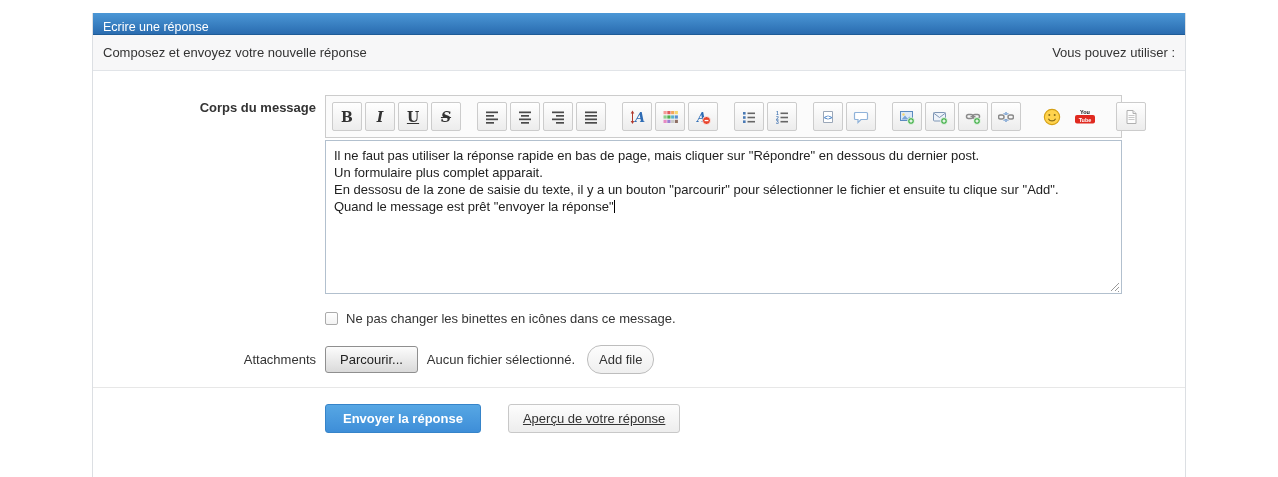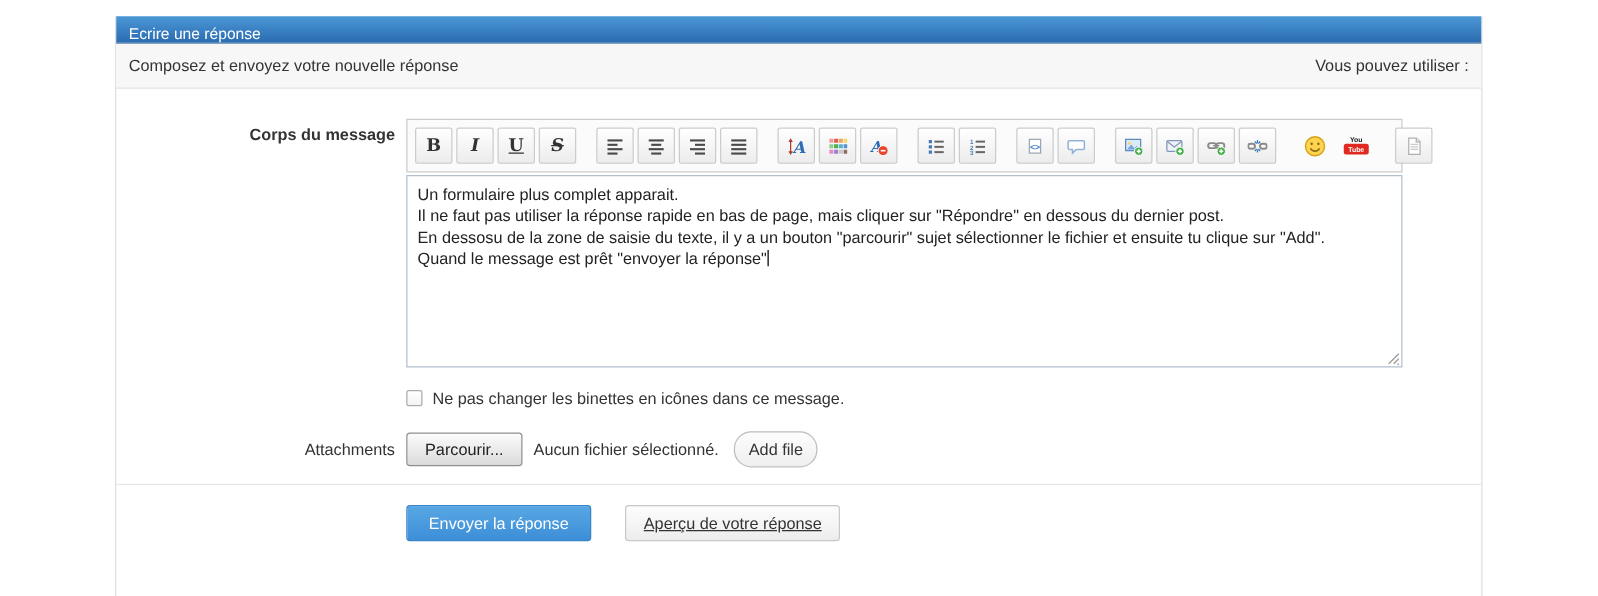--- a/index.html
+++ b/index.html
@@ -49,21 +49,21 @@
   .attach-ctl { display:flex; align-items:center; }
   .browse-btn { padding:5px 14px; font-size:13px; color:#222; border:1px solid #8f8f8f; border-radius:3px;
                 background:linear-gradient(to bottom,#fcfcfc,#dadada); margin-right:9px; cursor:pointer; }
   .nofile { font-size:13px; color:#333; margin-right:12px; }
   .addfile-btn { padding:6px 11px; font-size:13px; color:#333; border:1px solid #bdbdbd; border-radius:14px;
                  background:linear-gradient(to bottom,#fdfdfd,#efefef); cursor:pointer; }
   .divider { margin-top:13px; border-top:1px solid #e7e7e7; }
   
   .actions { padding:16px 0 0 232px; display:flex; }
   .submit-btn { padding:0 17px; font-size:13px; color:#fff; border:1px solid #3684c9; border-radius:3px;
-                background:linear-gradient(to bottom,#57a7e4,#3e8ed8); margin-right:27px; cursor:pointer; }
+                background:linear-gradient(to bottom,#57a7e4,#3e8ed8); margin-right:27px; cursor:pointer;font-weight:bold; }
   .preview-btn { padding:6px 14px; font-size:13px; color:#333; border:1px solid #c8c8c8; border-radius:3px;
                  background:linear-gradient(to bottom,#fdfdfd,#ededed); cursor:pointer;text-decoration:underline; }
   svg { display:block; }
 </style>
 </head>
 <body>
 
 <div class="panel">
 
   <div class="panel-header">
@@ -293,23 +293,23 @@
                     <rect x="5.5" y="6" width="6" height="1"></rect>
                     <rect x="5.5" y="8" width="6" height="1"></rect>
                     <rect x="5.5" y="10" width="6" height="1"></rect>
                   </g>
                 </svg>
             </div>
           </div>
         </div>
 
         <div class="textarea" role="textbox">
+          <div class="ed-line"><span>Il ne faut pas utiliser la réponse rapide en bas de page, mais cliquer sur "Répondre" en dessous du dernier post.</span></div>
           <div class="ed-line"><span>Un formulaire plus complet apparait.</span></div>
-          <div class="ed-line"><span>Il ne faut pas utiliser la réponse rapide en bas de page, mais cliquer sur "Répondre" en dessous du dernier post.</span></div>
-          <div class="ed-line"><span>En dessosu de la zone de saisie du texte, il y a un bouton "parcourir" sujet sélectionner le fichier et ensuite tu clique sur "Add".</span></div>
+          <div class="ed-line"><span>En dessosu de la zone de saisie du texte, il y a un bouton "parcourir" pour sélectionner le fichier et ensuite tu clique sur "Add".</span></div>
           <div class="ed-line"><span>Quand le message est prêt "envoyer la réponse"</span><span class="caret"></span></div>
           <svg class="resize-handle" width="11" height="11">
               <g stroke="#999" stroke-width="1">
                 <line x1="10" y1="2" x2="2" y2="10"></line>
                 <line x1="10" y1="6" x2="6" y2="10"></line>
                 <line x1="10" y1="10" x2="9" y2="11"></line>
               </g>
             </svg>
         </div>
 

